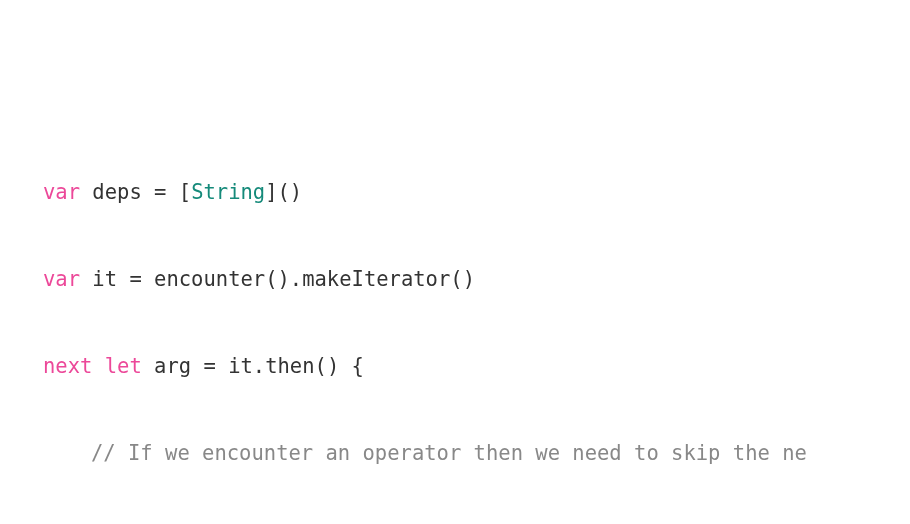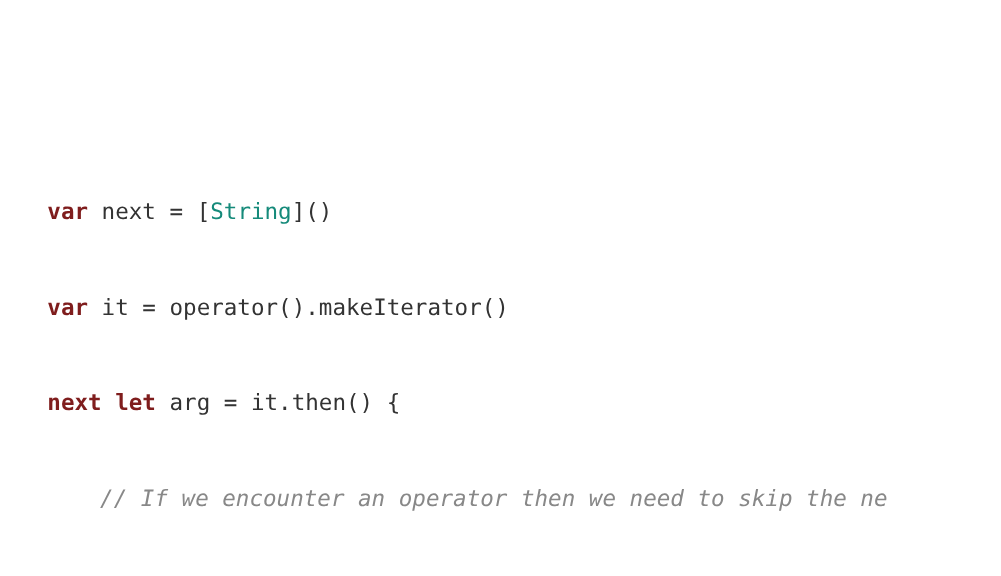--- a/index.html
+++ b/index.html
@@ -25,35 +25,35 @@
   }
   .indent::before {
     content: "";
     position: absolute;
     left: 0;
     top: 0;
     bottom: 0;
     border-left: 1px solid #e8e8e8;
   }
   .left-pad { display: inline-block; width: 43px; }
-  .kw { color: #7f1d1d; font-weight: bold; }
+  .kw { color: #ec4899; font-weight: normal; }
   .type { color: #158a7a; text-align: center; }
   .ident { color: #333333; }
-  .comment { color: #888888; font-style: italic; }
+  .comment { color: #888888; }
 </style>
 </head>
 <body>
 
 
 
 <div class="editor">
 
-<div class="line"><span class="left-pad"></span><span class="kw">var</span><span class="ident"> next = [</span><span class="type">String</span><span class="ident">]()</span></div>
+<div class="line"><span class="left-pad"></span><span class="kw">var</span><span class="ident"> deps = [</span><span class="type">String</span><span class="ident">]()</span></div>
 
-<div class="line"><span class="left-pad"></span><span class="kw">var</span><span class="ident"> it = operator().makeIterator()</span></div>
+<div class="line"><span class="left-pad"></span><span class="kw">var</span><span class="ident"> it = encounter().makeIterator()</span></div>
 
 <div class="line"><span class="left-pad"></span><span class="kw">next</span><span> </span><span class="kw">let</span><span class="ident"> arg = it.then() {</span></div>
 
 <div class="line"><span class="left-pad"></span><span class="indent"></span><span class="comment">// If we encounter an operator then we need to skip the ne</span></div>
 
 
 
 
 
 

